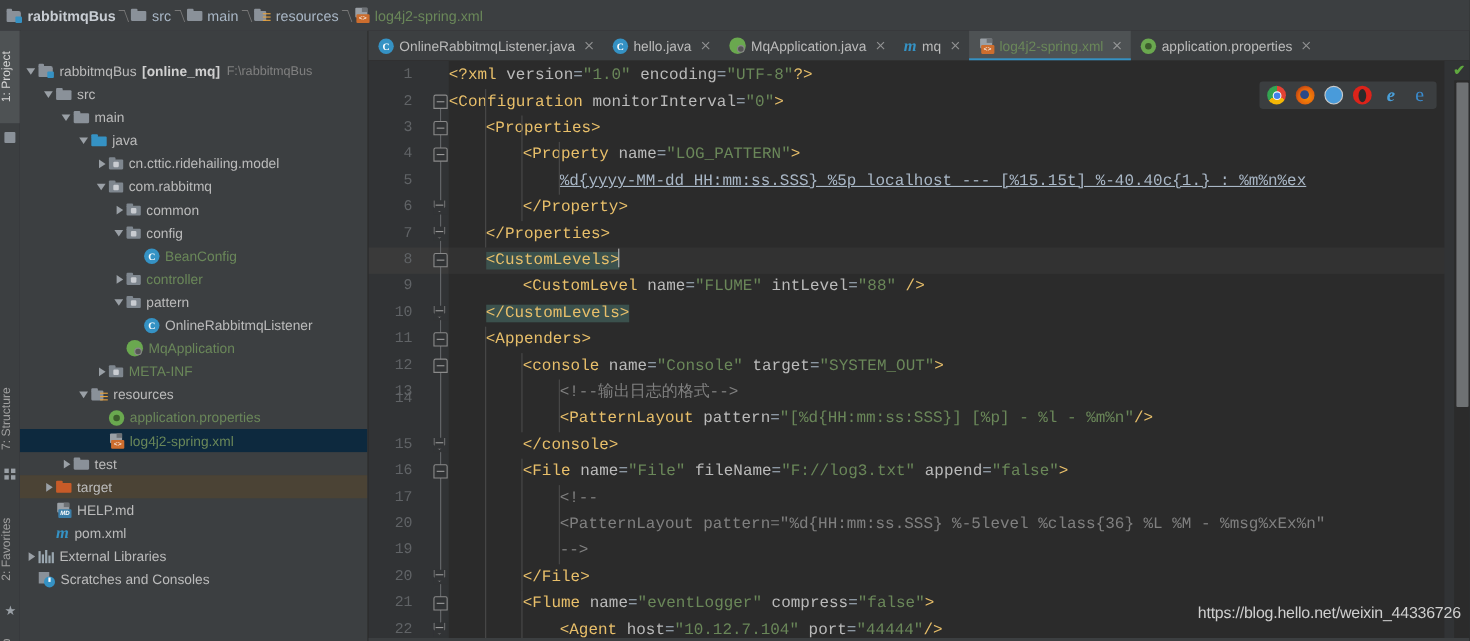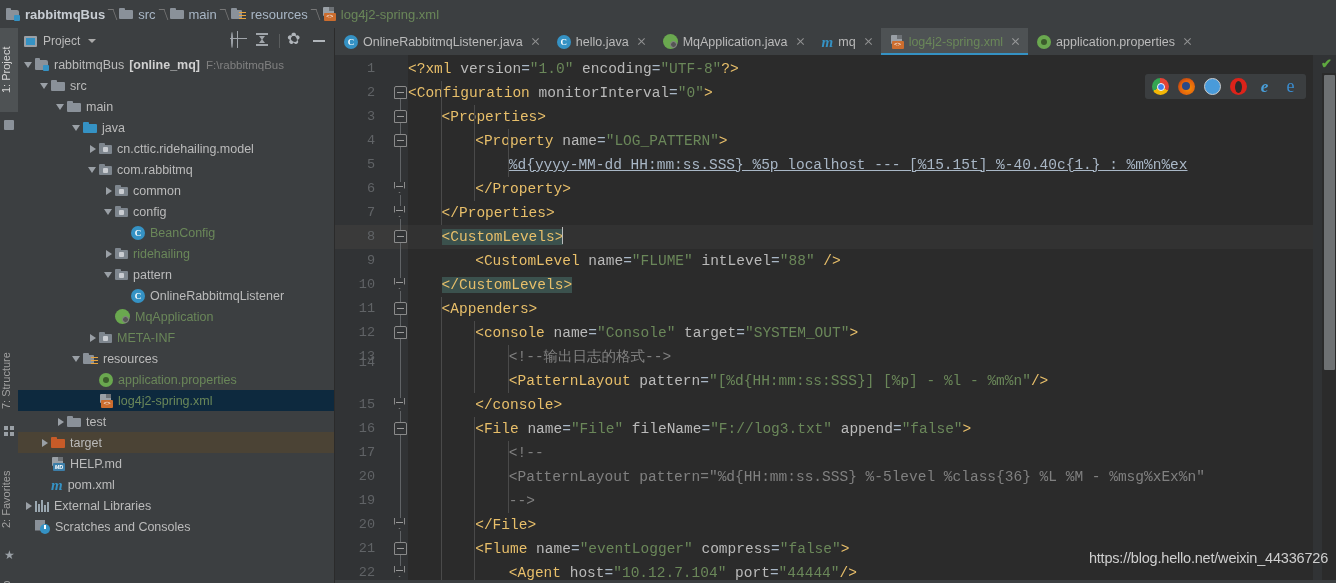--- a/index.html
+++ b/index.html
@@ -334,36 +334,20 @@
         <i></i>
         <i></i>
         <i></i>
       </div>
     <div class="vtab vt-fav">2: Favorites</div>
     <div class="vicon star">★</div>
     <div class="vtab vt-web">Web</div>
   </div>
 
   <div class="project-panel">
-    <div class="panel-toolbar">
-      <div class="panel-title">
-        <span class="pt-icon"></span>
-        <span>Project</span>
-        <span class="caret-dn"></span>
-      </div>
-      <div class="tb-right">
-        <span class="tbtn"><span class="ic-target"></span></span>
-        <span class="tbtn">
-          <span class="ic-collapse"><i class="cl cl1"></i><i class="ca"></i><i class="cb"></i><i class="cl cl2"></i></span>
-        </span>
-        <span class="tb-div"></span>
-        <span class="tbtn"><span class="ic-gear"></span></span>
-        <span class="tbtn"><span class="ic-minus"></span></span>
-      </div>
-    </div>
     <div class="tree" id="project-tree">
         <div class="trow" style="padding-left: 4px;">
           <span class="arrow d"></span>
           <span class="ic ic-module">
             <i class="mtab"></i>
             <i class="mbody"></i>
             <i class="mblue"></i>
           </span>
           <span class="tlabel">rabbitmqBus</span>
           <span class="tlabel tbold" style="margin-left: 5px;">[online_mq]</span>
@@ -434,21 +418,21 @@
           <span class="ic ic-class">C</span>
           <span class="tlabel green">BeanConfig</span>
         </div>
         <div class="trow" style="padding-left: 84px;">
           <span class="arrow r"></span>
           <span class="ic ic-pkg">
             <i class="ptab"></i>
             <i class="pbody"></i>
             <i class="pdot"></i>
           </span>
-          <span class="tlabel green">ridehailing</span>
+          <span class="tlabel green">controller</span>
         </div>
         <div class="trow" style="padding-left: 84px;">
           <span class="arrow d"></span>
           <span class="ic ic-pkg">
             <i class="ptab"></i>
             <i class="pbody"></i>
             <i class="pdot"></i>
           </span>
           <span class="tlabel">pattern</span>
         </div>

